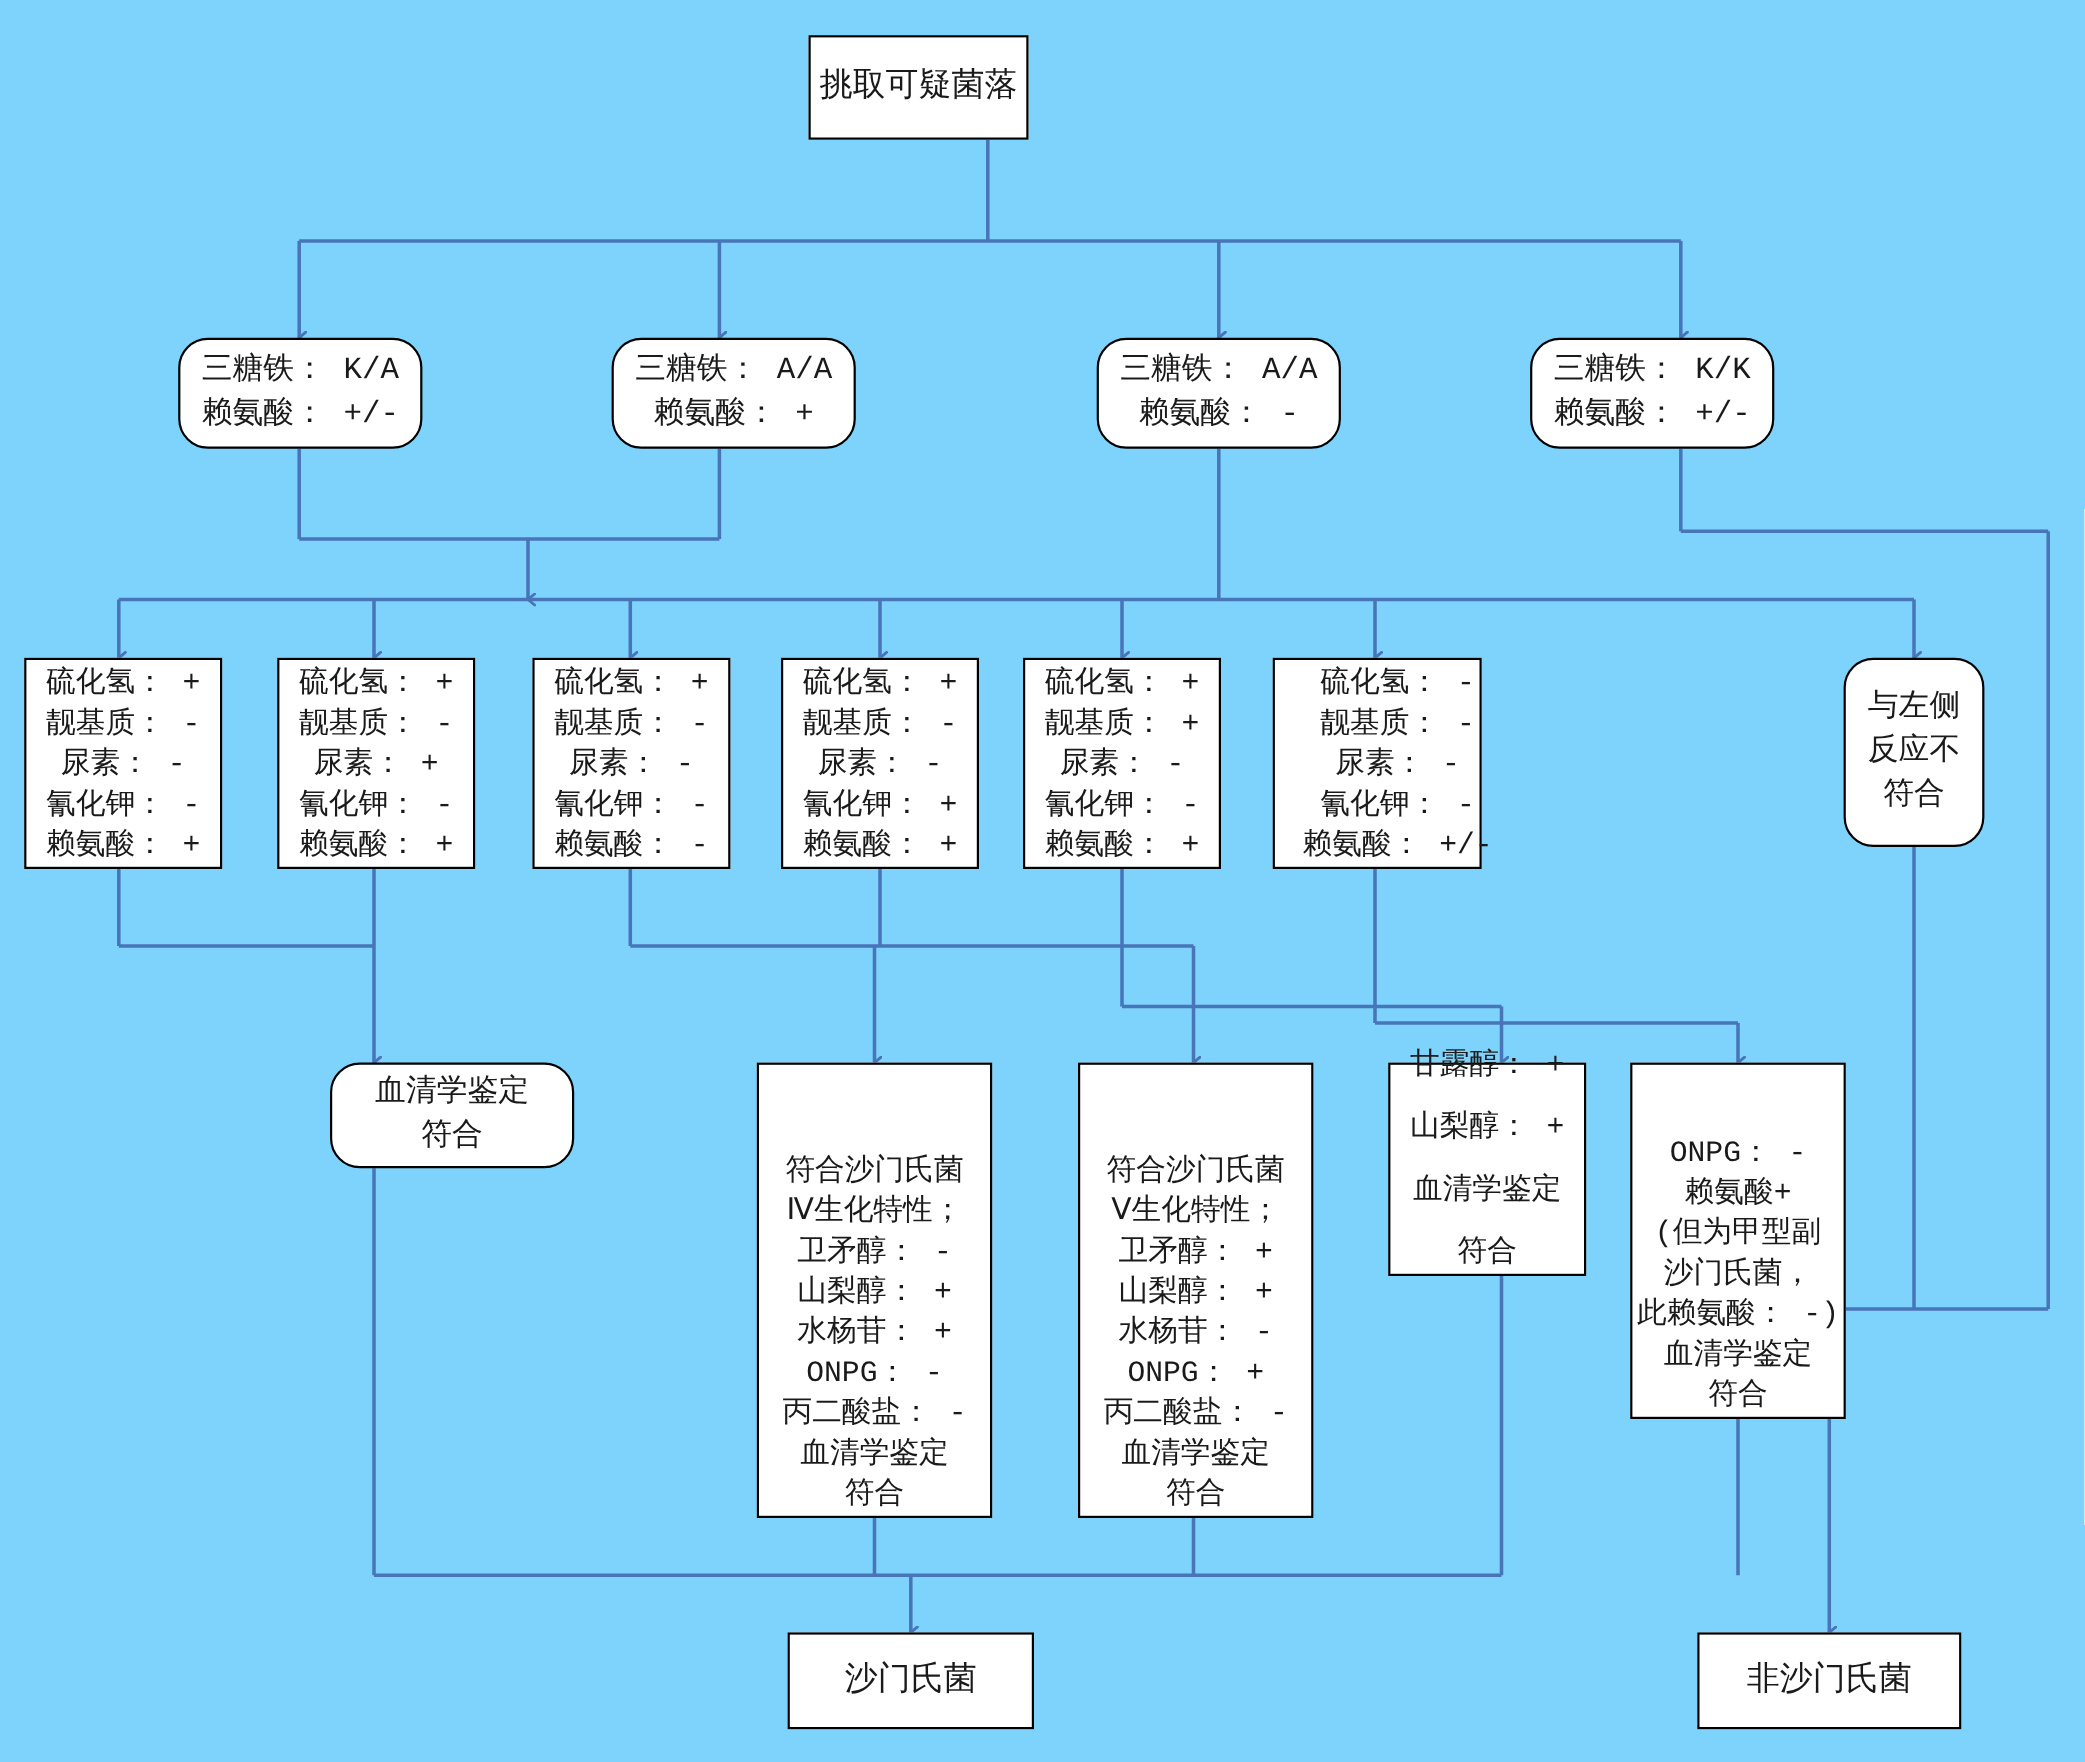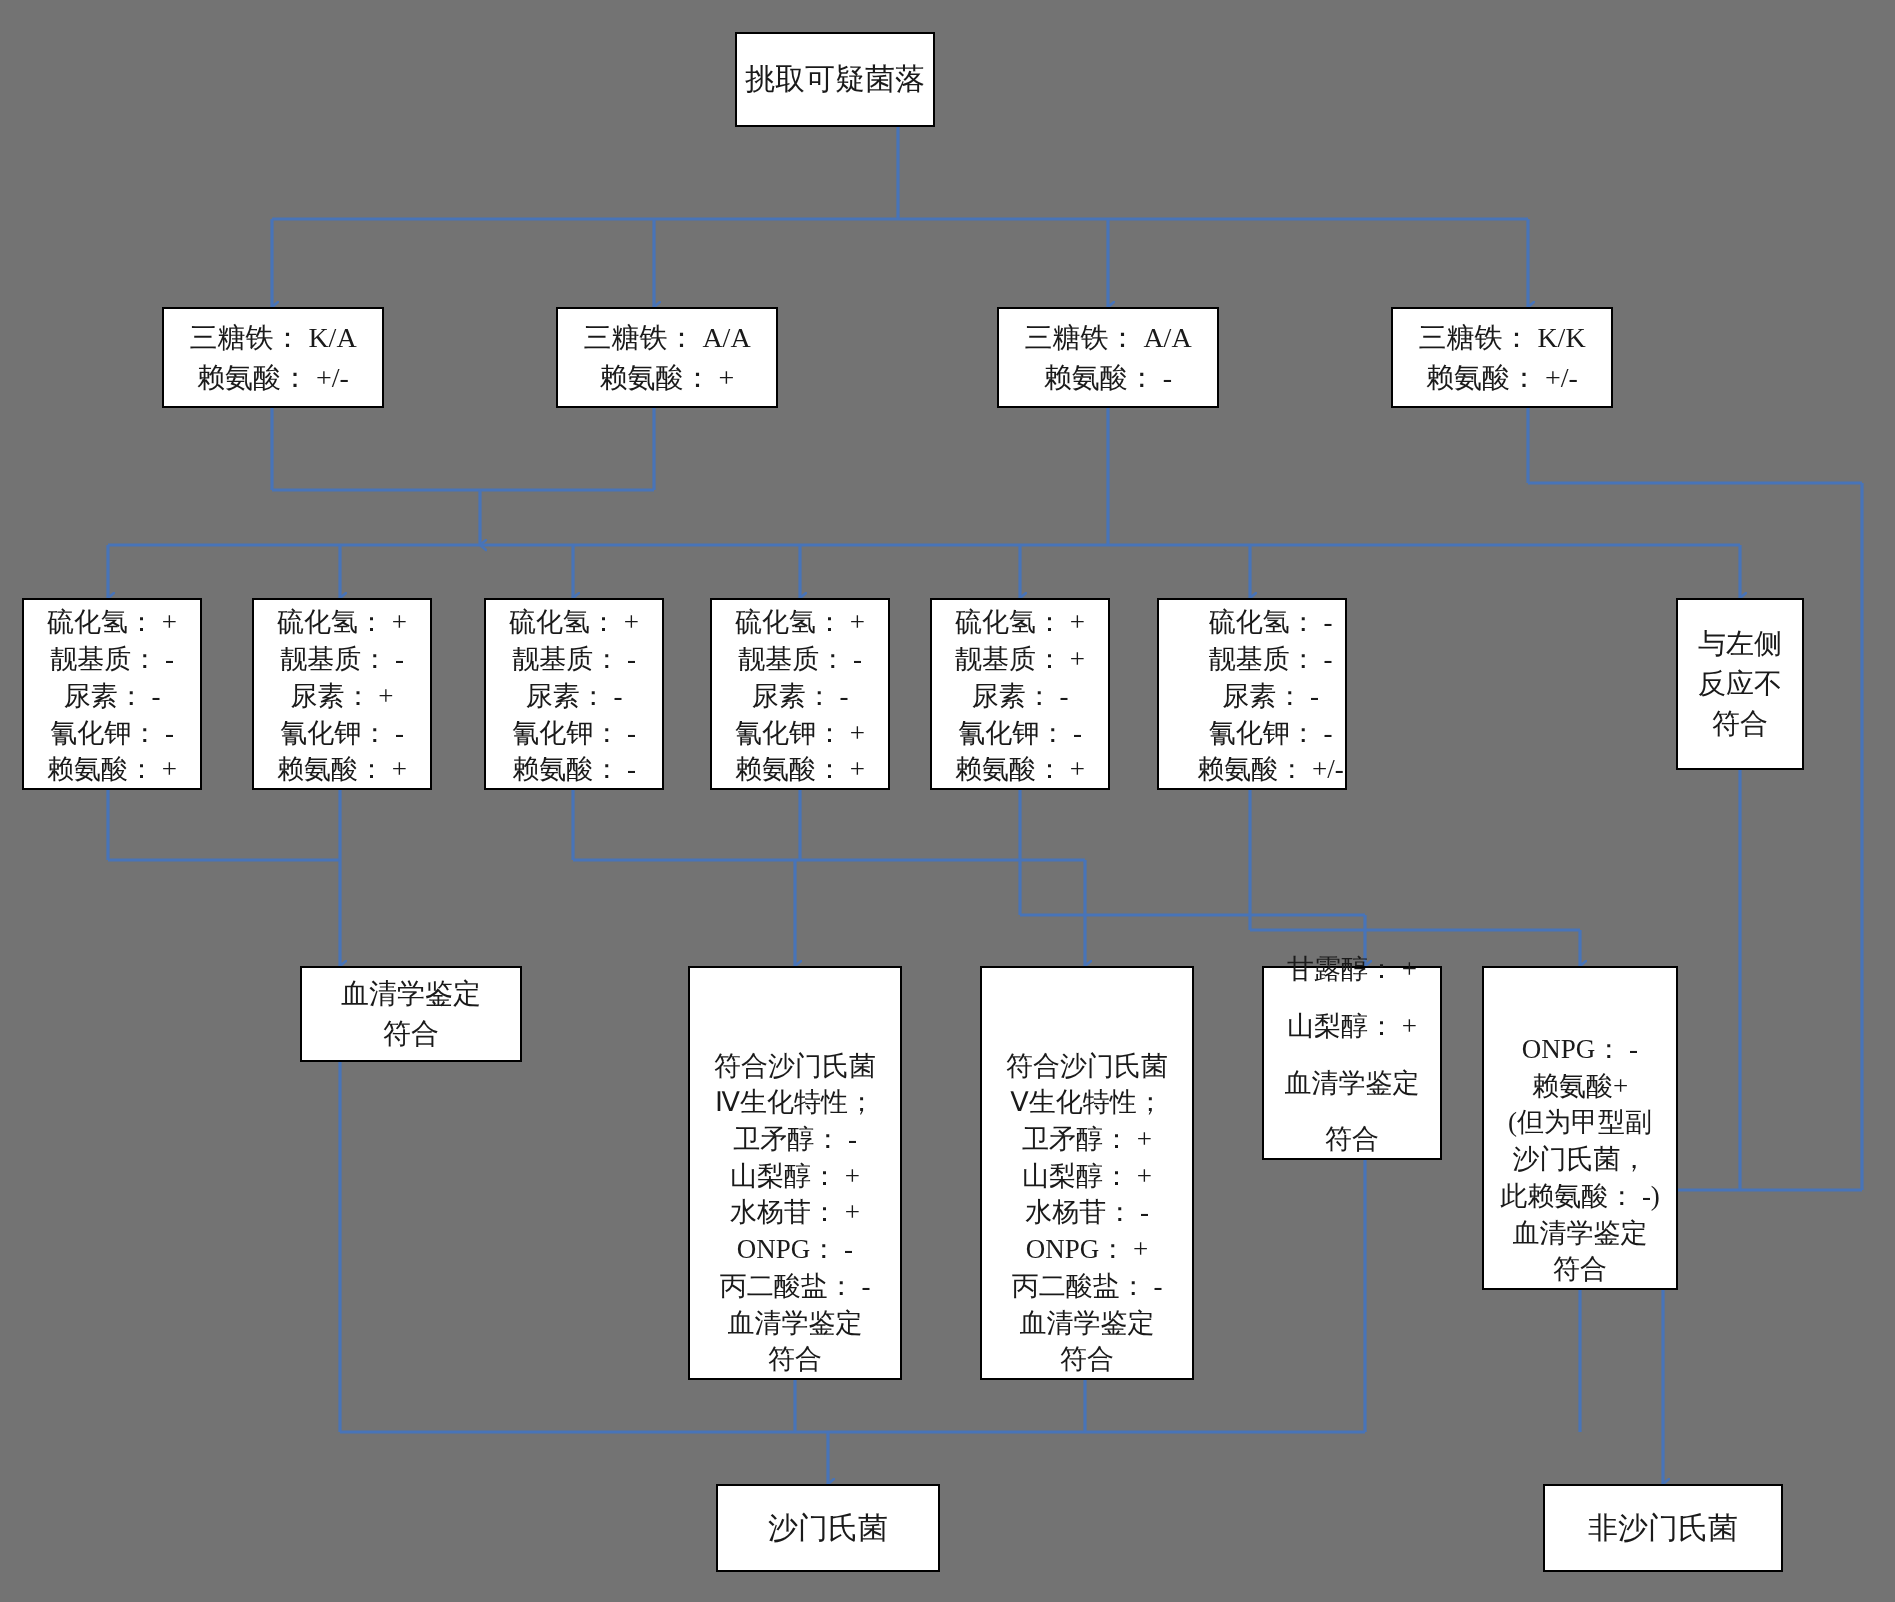--- a/index.html
+++ b/index.html
@@ -4,22 +4,22 @@
 <style>
   html, body {
     margin: 0;
     padding: 0;
     background: #ffffff;
   }
   #canvas {
     position: relative;
     width: 1895px;
     height: 1602px;
-    background: #737373;
-    font-family: Liberation Serif, serif;
+    background: #7dd3fc;
+    font-family: Liberation Mono, monospace;
     overflow: hidden;
   }
   svg.wires {
     position: absolute;
     left: 0;
     top: 0;
     width: 1895px;
     height: 1602px;
     pointer-events: none;
   }
@@ -35,21 +35,21 @@
     text-align: center;
     color: #1a1a1a;
     line-height: 1.42;
     z-index: 3;
   }
   .node .line {
     display: block;
     white-space: nowrap;
   }
   .t30 { font-size: 30px; }
-  .t28 { font-size: 28px; }
+  .t28 { font-size: 28px; border-radius: 27px; }
   .t27 { font-size: 27px; justify-content: flex-end; }
   .pad-tight .line { line-height: 1.36; }
 </style>
 </head>
 <body>
 
 <div id="canvas">
 
   <svg class="wires" viewBox="0 0 1895 1602">
     <defs>

